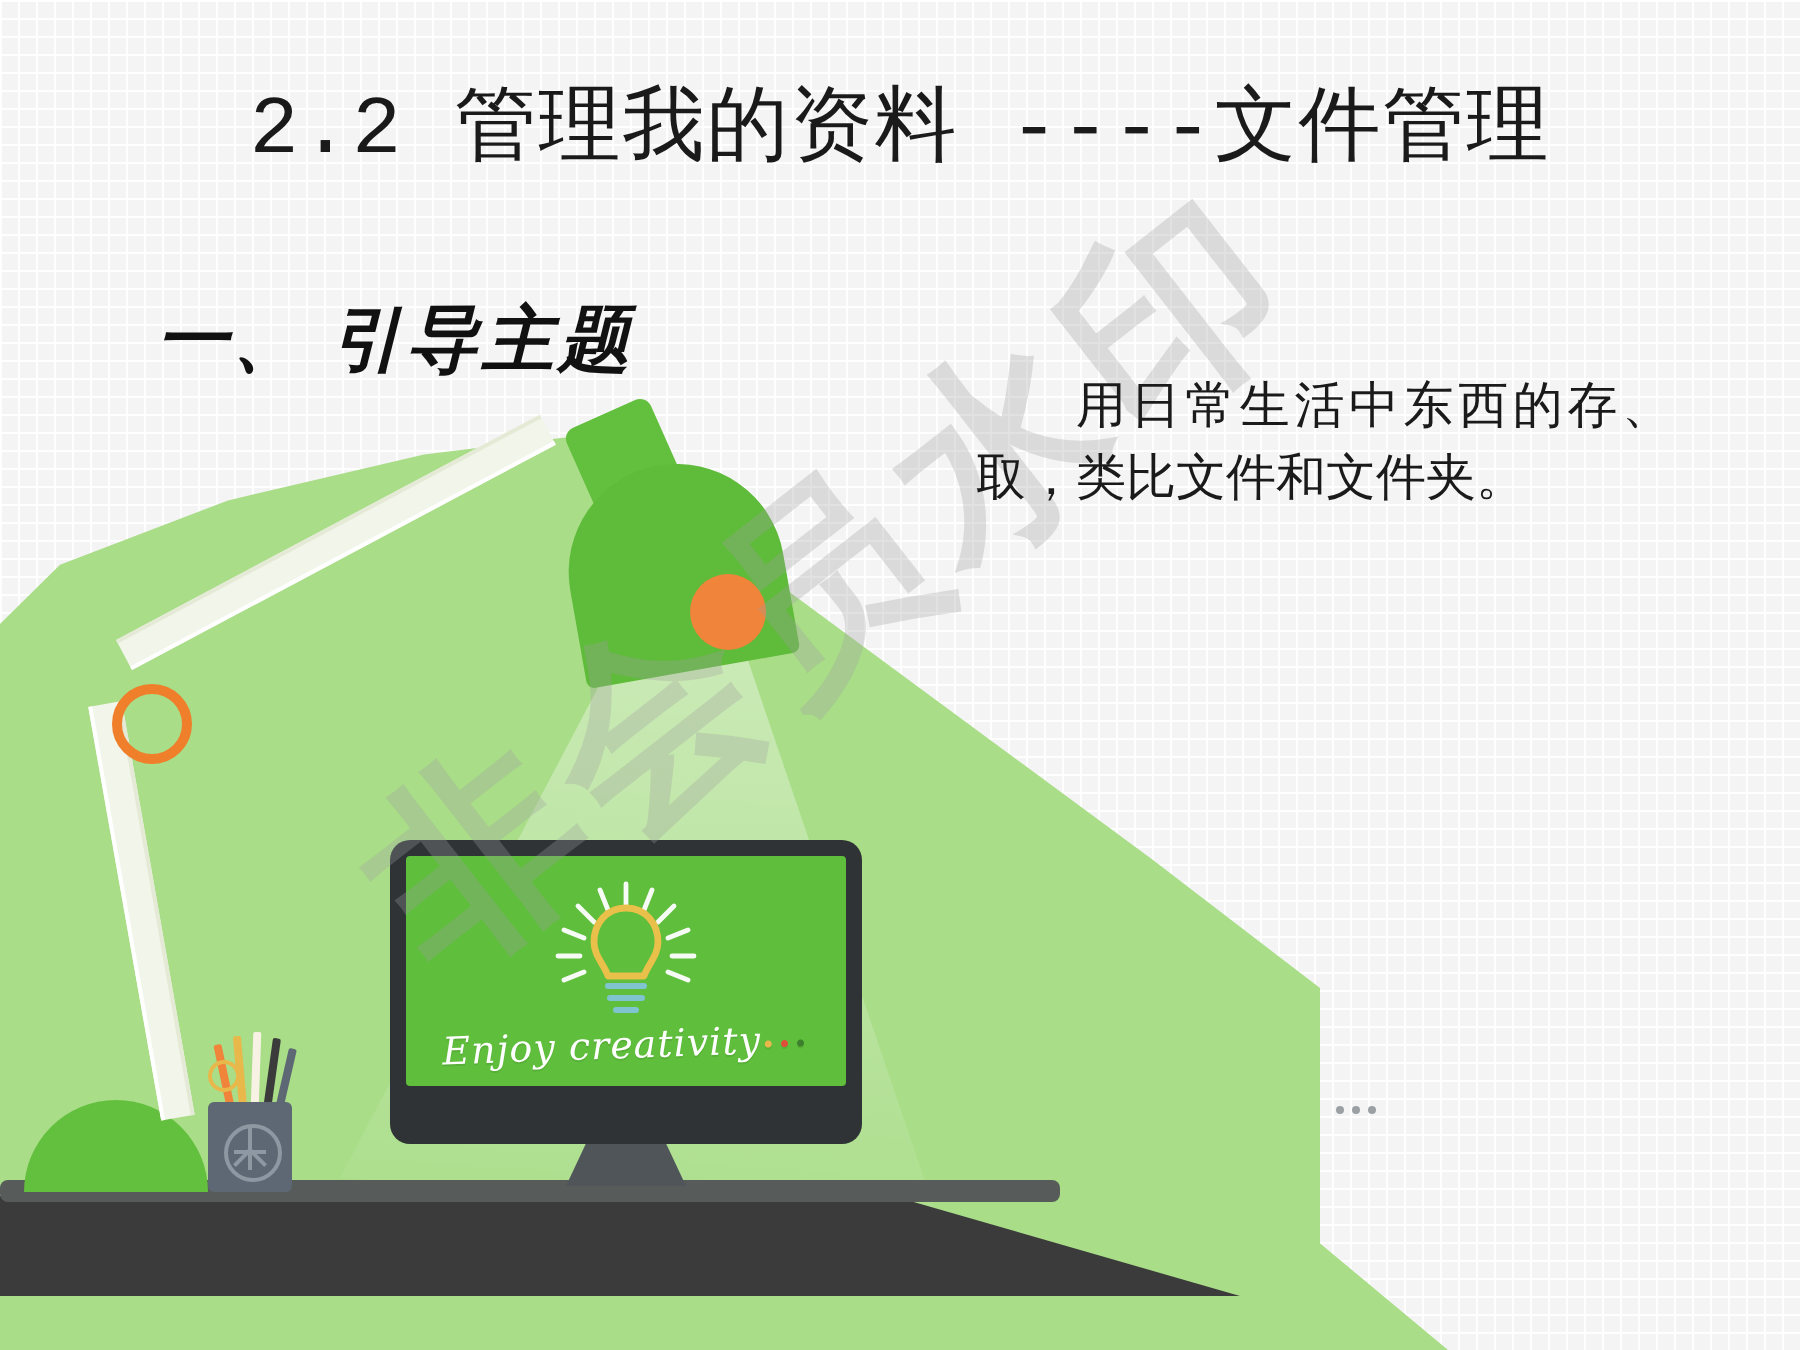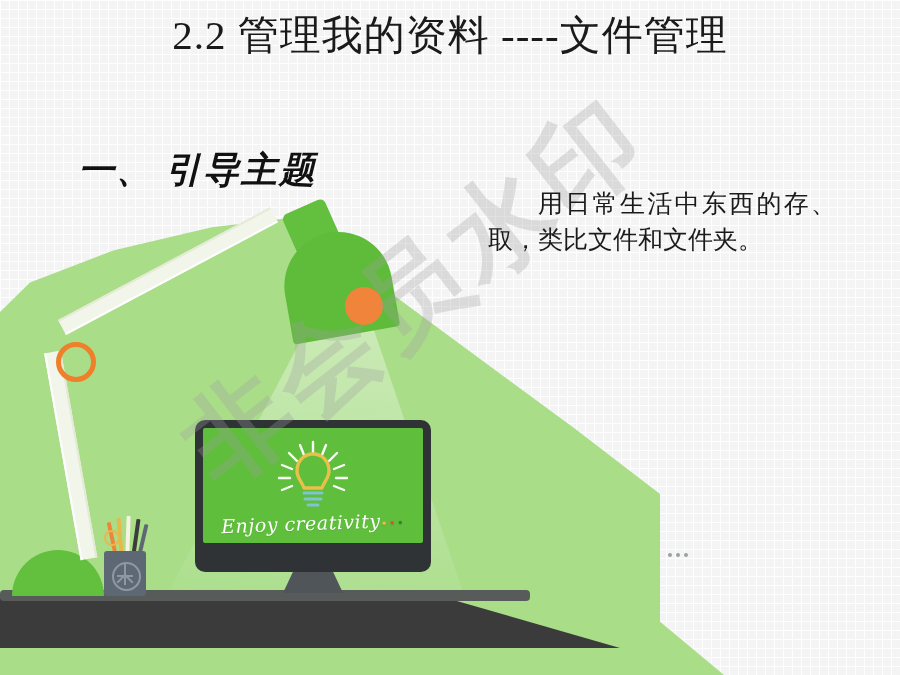--- a/index.html
+++ b/index.html
@@ -313,26 +313,26 @@
     letter-spacing: 6px;
     transform: rotate(-38deg);
     white-space: nowrap;
     user-select: none;
   }
 
   
   .title {
     position: absolute;
     left: 0;
-    top: 8px;
+    top: 35px;
     width: 900px;
     text-align: center;
     font-size: 41px;
     color: #1a1a1a;
-    font-family: Liberation Serif, serif;
+    font-family: Liberation Mono, monospace;
     letter-spacing: 1px;
     white-space: nowrap;
   }
   .subtitle {
     position: absolute;
     left: 78px;
     top: 105px;
     font-size: 36px;
     color: #111111;
     font-family: "Liberation Serif", "DejaVu Serif", serif;

